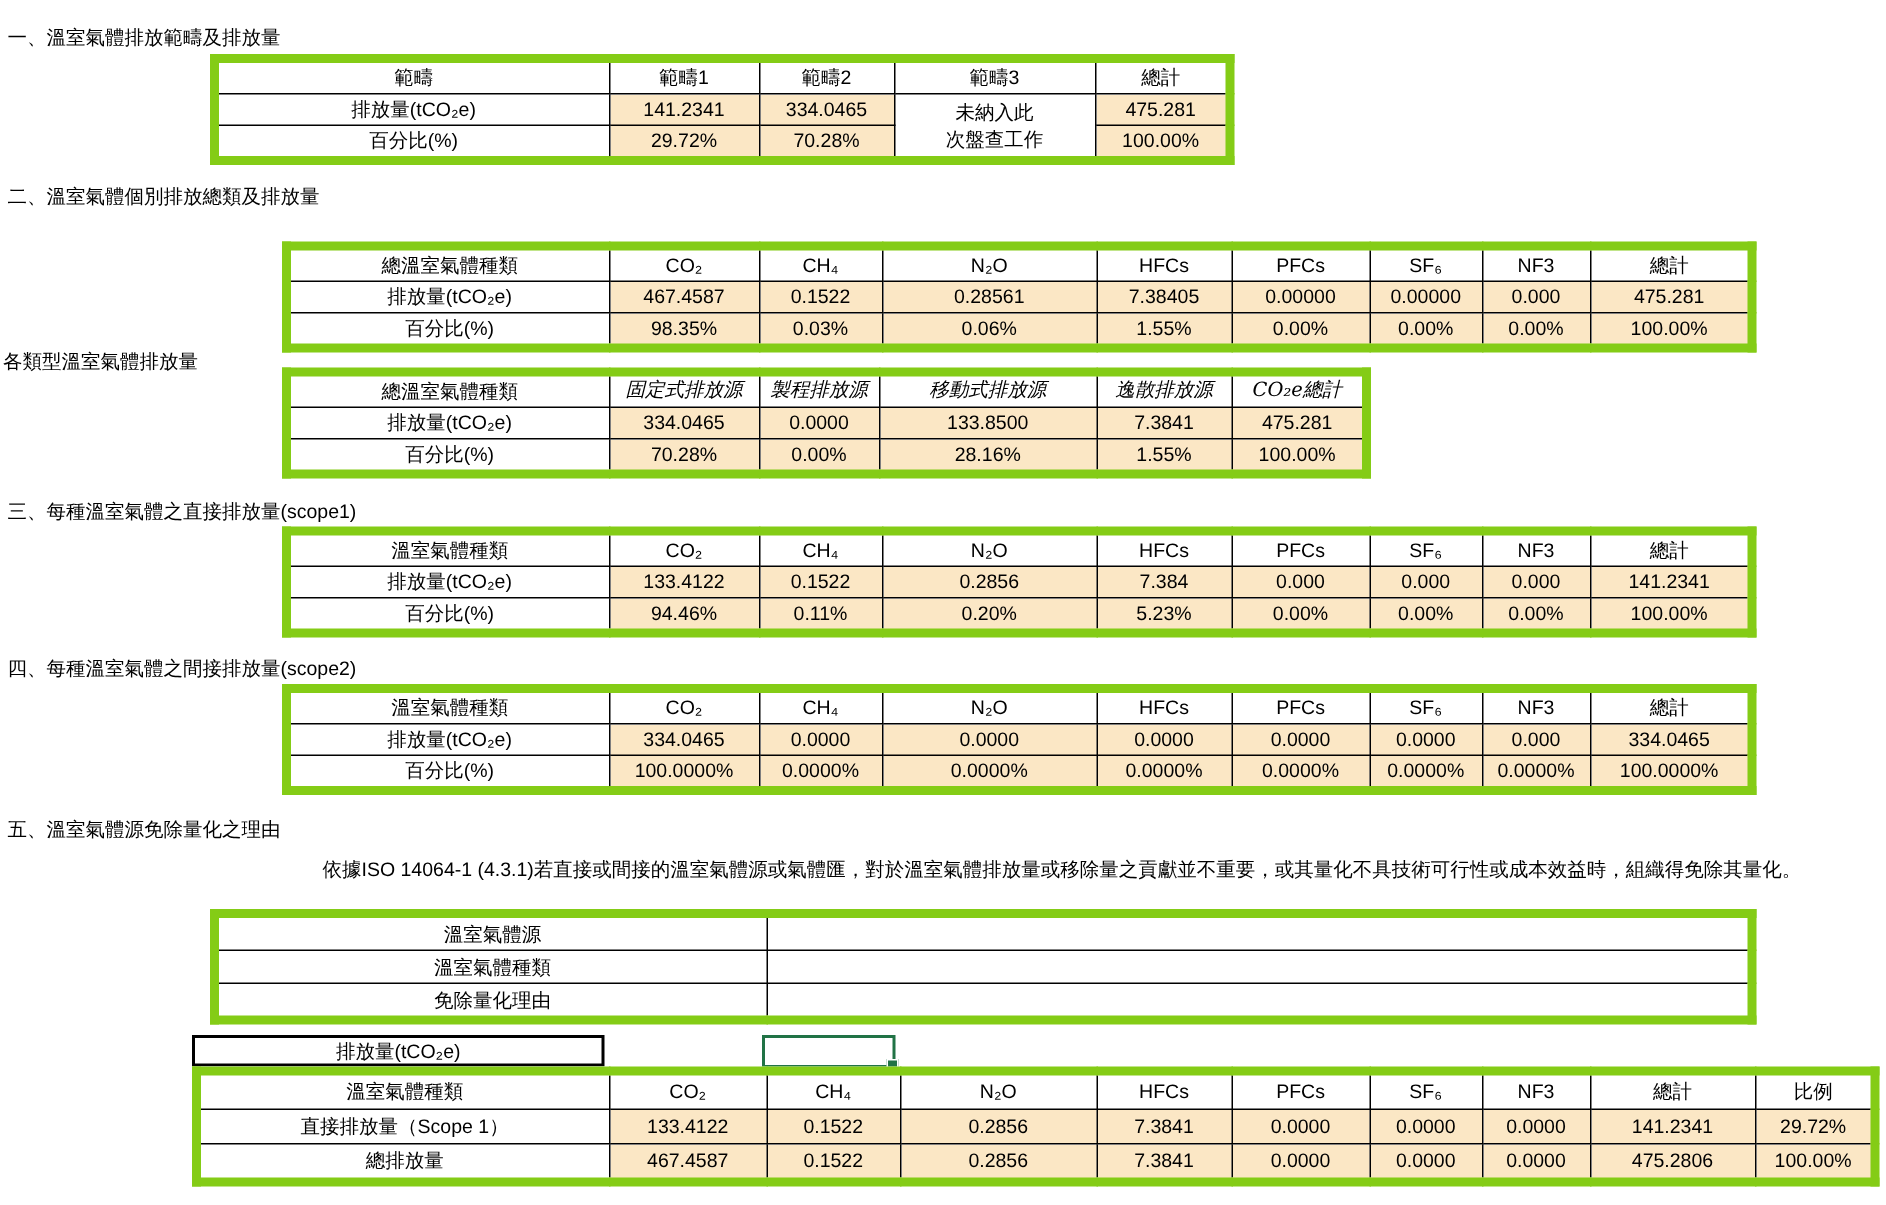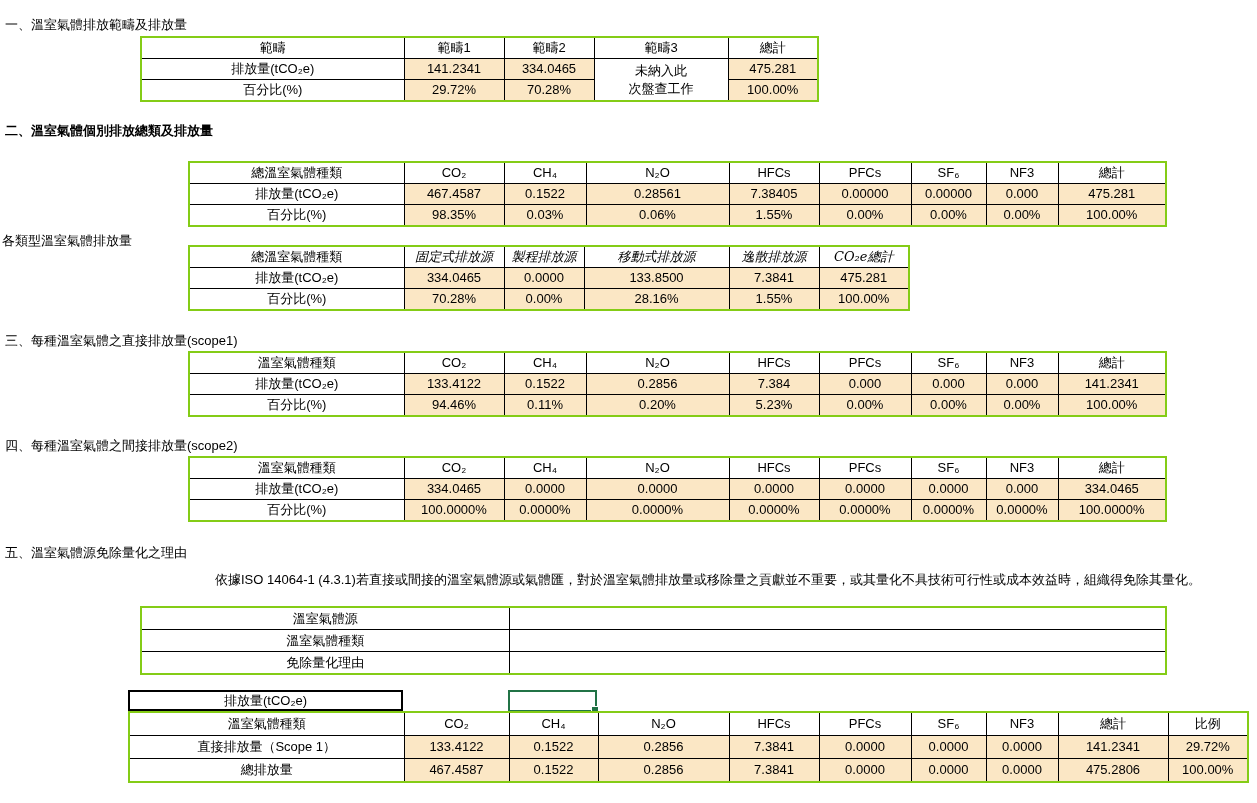--- a/index.html
+++ b/index.html
@@ -1,21 +1,21 @@
 <!DOCTYPE html>
 <html><head>
 <meta charset="utf-8">
 <style>
   html,body{margin:0;padding:0;background:#fff;}
   #screen{position:relative;width:1257px;height:803px;background:#ffffff;overflow:hidden;
           font-family:"Liberation Sans","DejaVu Sans",sans-serif;color:#000;}
   .title{position:absolute;font-size:13px;white-space:nowrap;}
   .note{position:absolute;font-size:13px;white-space:nowrap;}
   table.xl{position:absolute;border-collapse:collapse;table-layout:fixed;background:#fff;
-           border:2px solid #84cc16;}
+           border:6px solid #84cc16;}
   table.xl td{border:1px solid #000;font-size:13px;text-align:center;vertical-align:middle;
               padding:0 2px;overflow:hidden;white-space:pre-line;line-height:18px;}
   .rh21 td{height:20px;}
   .rh22 td{height:21px;}
   .rh23 td{height:22px;}
   td.c-v{background:#FBE7C5;}
   td.c-i{font-family:"DejaVu Serif","Liberation Serif",serif;font-style:italic;font-size:12px;}
   td.c-x{text-align:left;padding-left:3px;}
   td.c-d{background:#fff;}
   #t7corner{position:absolute;left:128px;top:690px;width:271px;height:17px;border:2px solid #000;
@@ -24,21 +24,21 @@
               border:2px solid #217346;background:#fff;}
   #activecell .handle{position:absolute;right:-4px;bottom:-4px;width:6px;height:6px;
               background:#217346;border:1px solid #fff;}
 </style>
 </head>
 <body>
 
 <div id="screen">
 
   <div class="title" style="left:5px;top:16px;">一、溫室氣體排放範疇及排放量</div>
-  <div class="title" style="left:5px;top:122px;font-weight:bold;">二、溫室氣體個別排放總類及排放量</div>
+  <div class="title" style="left:5px;top:122px;">二、溫室氣體個別排放總類及排放量</div>
   <div class="title" style="left:2px;top:232px;">各類型溫室氣體排放量</div>
   <div class="title" style="left:5px;top:332px;">三、每種溫室氣體之直接排放量(scope1)</div>
   <div class="title" style="left:5px;top:437px;text-align:right;">四、每種溫室氣體之間接排放量(scope2)</div>
   <div class="title" style="left:5px;top:544px;">五、溫室氣體源免除量化之理由</div>
   <div class="note" style="left:215px;top:571px;">依據ISO 14064-1 (4.3.1)若直接或間接的溫室氣體源或氣體匯，對於溫室氣體排放量或移除量之貢獻並不重要，或其量化不具技術可行性或成本效益時，組織得免除其量化。</div>
 
   <table class="xl rh21" style="left:140px;top:36px;width:677px;">
     <colgroup>
         <col style="width:263px">
         <col style="width:100px">

